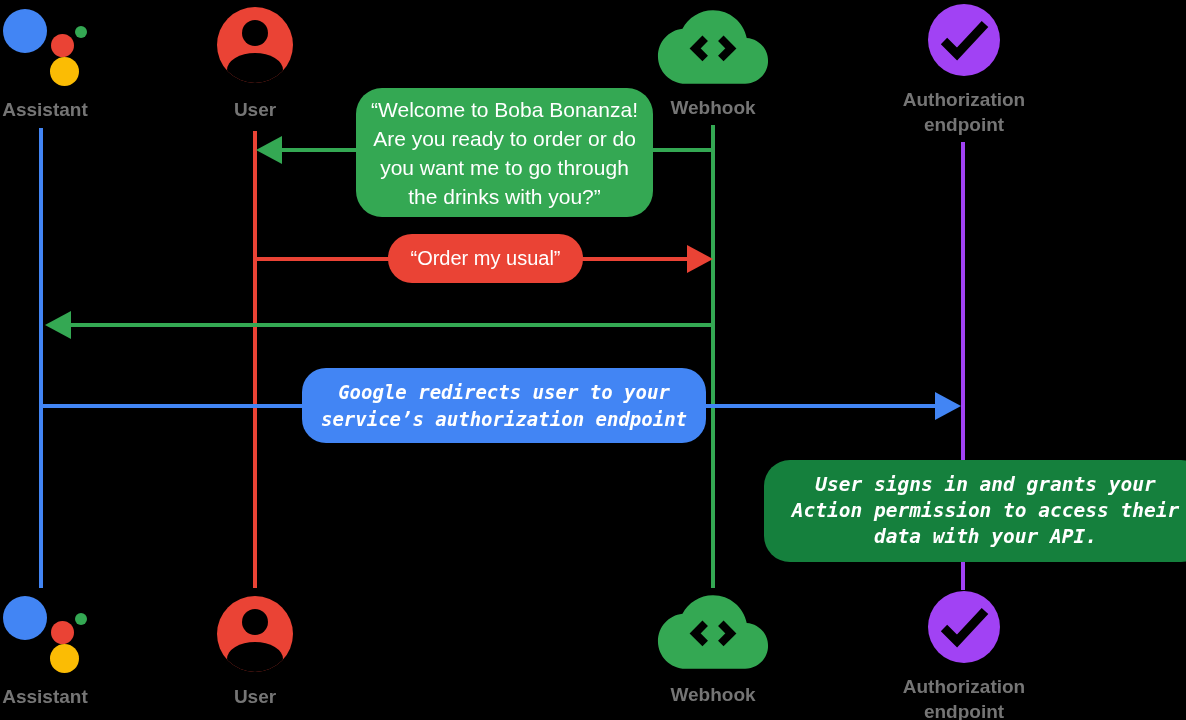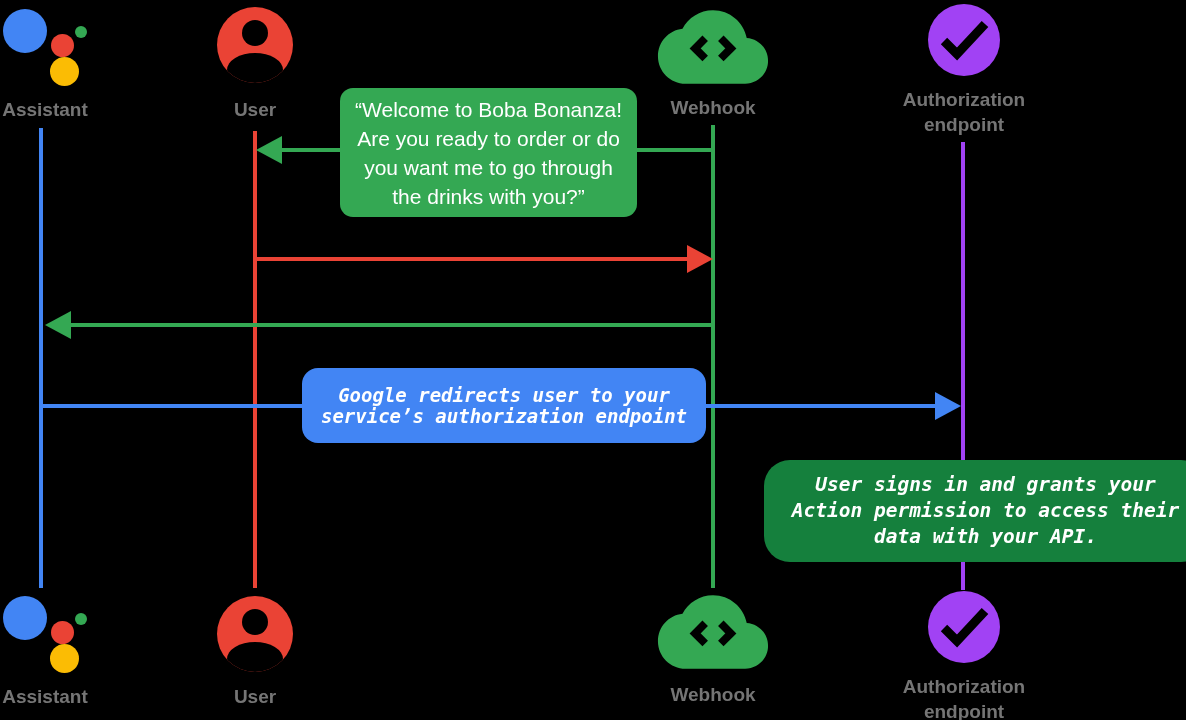--- a/index.html
+++ b/index.html
@@ -23,28 +23,28 @@
   #a2-head{left:687px;top:245px;border-left:26px solid #EA4335;}
   #a3-line{left:66px;top:323px;width:645px;background:#34A853;}
   #a3-head{left:45px;top:311px;border-right:26px solid #34A853;}
   #a4-line{left:43px;top:404px;width:894px;background:#4285F4;}
   #a4-head{left:935px;top:392px;border-left:26px solid #4285F4;}
   
   .msg{position:absolute;z-index:2;display:flex;align-items:center;justify-content:center;
        color:#FFFFFF;text-align:center;white-space:pre-line;box-sizing:border-box;}
   .sans-msg{font-family:"Liberation Sans", sans-serif;font-weight:500;}
   .mono-msg{font-family:"DejaVu Sans Mono", monospace;font-style:italic;font-weight:bold;}
-  #box-welcome{left:340px;top:88px;width:297px;height:129px;border-radius:13px;
+  #box-welcome{left:356px;top:88px;width:297px;height:129px;border-radius:26px;
                background:#34A853;font-size:21px;line-height:29px;}
   #box-order{left:388px;top:234px;width:195px;height:49px;border-radius:24px;
              background:#EA4335;font-size:20px;}
   #box-signin{left:198px;top:302px;width:356px;height:46px;border-radius:23px;
               background:#34A853;font-size:19px;}
-  #box-redirect{left:302px;top:368px;width:404px;height:75px;border-radius:16px;
-                background:#4285F4;font-size:19px;line-height:21px;}
+  #box-redirect{left:302px;top:368px;width:404px;height:75px;border-radius:24px;
+                background:#4285F4;font-size:19px;line-height:27px;}
   #box-grant{left:764px;top:460px;width:443px;height:102px;border-radius:26px;
              background:#15803d;font-size:19.5px;line-height:26px;}
   
   .actor-label{position:absolute;z-index:1;color:#757575;font-size:19px;font-weight:600;
                text-align:center;width:120px;white-space:pre-line;line-height:25px;}
   #lb-assistant-top{left:-15px;top:97px;}
   #lb-user-top{left:195px;top:97px;}
   #lb-webhook-top{left:653px;top:95px;}
   #lb-auth-top{left:874px;top:87px;width:180px;}
   #lb-assistant-bot{left:-15px;top:684px;}
@@ -92,20 +92,21 @@
   <div class="ahead" id="a2-head"></div>
   <div class="aline" id="a3-line"></div>
   <div class="ahead" id="a3-head"></div>
   <div class="aline" id="a4-line"></div>
   <div class="ahead" id="a4-head"></div>
 
   <div class="msg sans-msg" id="box-welcome">“Welcome to Boba Bonanza!
 Are you ready to order or do
 you want me to go through
 the drinks with you?”</div>
+  <div class="msg sans-msg" id="box-order">“Order my usual”</div>
   <div class="msg mono-msg" id="box-redirect">Google redirects user to your
 service’s authorization endpoint</div>
   <div class="msg mono-msg" id="box-grant">User signs in and grants your
 Action permission to access their
 data with your API.</div>
 
   <div class="asst-logo" id="asst-top">
     <div class="c asst-blue"></div>
     <div class="c asst-red"></div>
     <div class="c asst-grn"></div>

